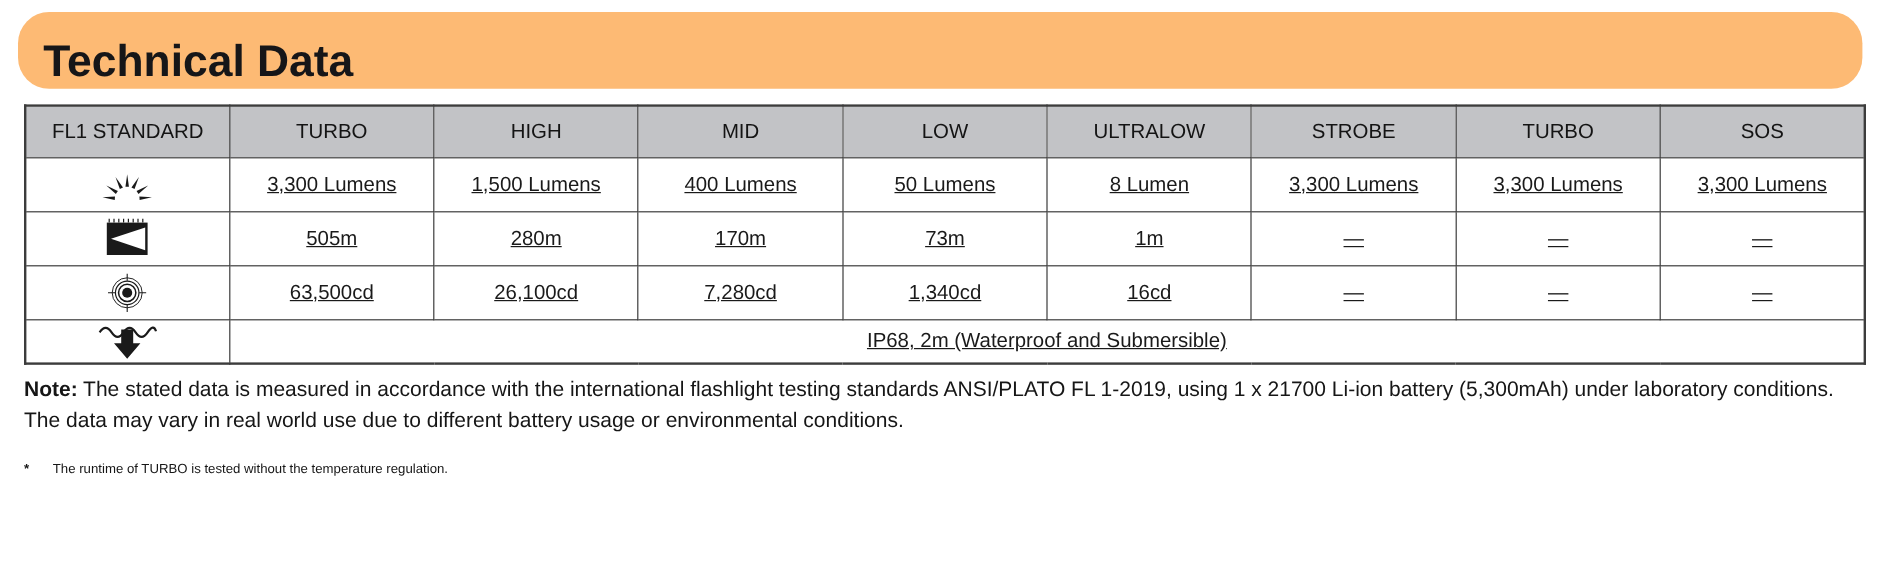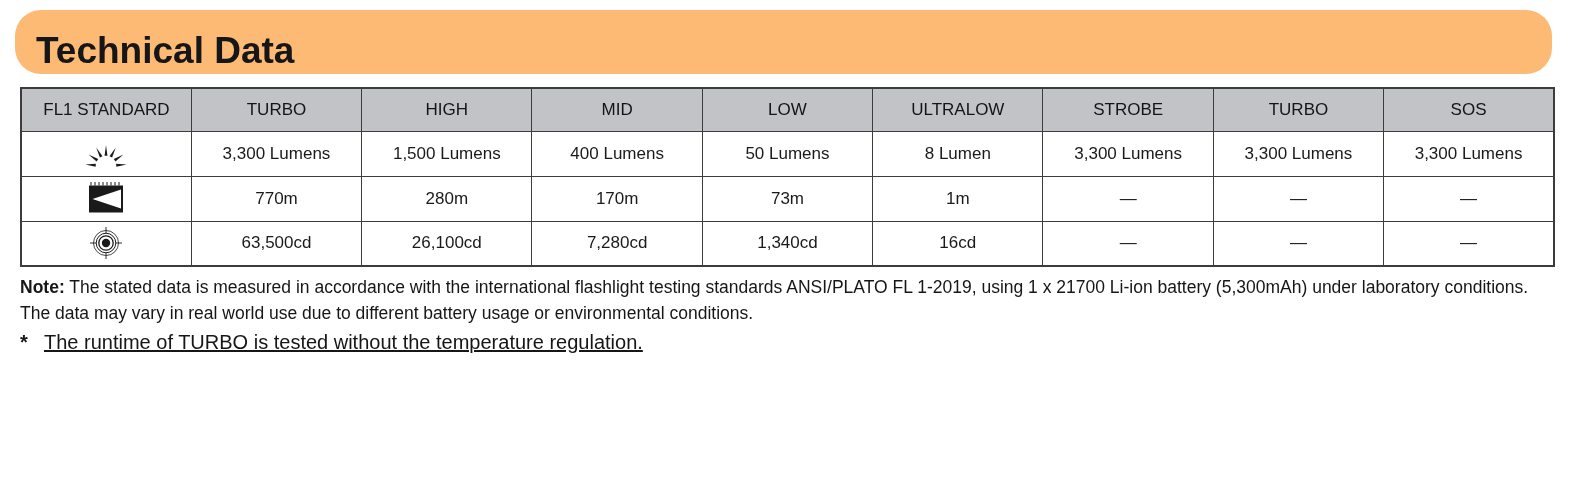--- a/index.html
+++ b/index.html
@@ -42,36 +42,35 @@
     font-size: 17px;
     white-space: nowrap;
     overflow: hidden;
   }
   th {
     background: #c2c3c6;
     height: 43px;
     font-weight: normal;
     color: #141414;
   }
-  td { height: 45px; background: #ffffff; }
+  td { height: 45px; background: #ffffff; text-decoration: underline; }
   tr.merged td { height: 37px; }
   td.icon-cell svg { display: block; margin: 0 auto; }
   .note-block {
-    margin: 7px 20px 4px 20px;
+    margin: 7px 20px 16px 20px;
     font-size: 17.5px;
     line-height: 26px;
     color: #161616;
   }
   .note-block b { font-weight: bold; }
   .footnote {
     margin: 2px 20px 10px 20px;
-    font-size: 20px;
+    font-size: 11px;
     line-height: 25px;
     color: #161616;
-    text-decoration: underline;
   }
   .footnote .marker { font-weight: bold; display: inline-block; width: 24px; }
 </style>
 </head>
 <body>
 
 <div class="banner">
   <h1>Technical Data</h1>
 </div>
 
@@ -122,21 +121,21 @@
                 <line x1="17" y1="0" x2="17" y2="3.5"></line>
       <line x1="21" y1="0" x2="21" y2="3.5"></line>
                 <line x1="25" y1="0" x2="25" y2="3.5"></line>
       <line x1="29" y1="0" x2="29" y2="3.5"></line>
                 <line x1="33" y1="0" x2="33" y2="3.5"></line>
     </g>
     <rect x="3" y="3.5" width="34" height="27" fill="#1a1a1a"></rect>
     <polygon points="35,7.5 6.5,17 35,26.5" fill="#ffffff"></polygon>
   </svg>
           </td>
-          <td>770m</td>
+          <td>505m</td>
           <td>280m</td>
           <td>170m</td>
           <td>73m</td>
           <td>1m</td>
           <td>—</td>
           <td>—</td>
           <td>—</td>
         </tr>
         <tr>
           <td class="icon-cell">
@@ -153,19 +152,28 @@
           </td>
           <td>63,500cd</td>
           <td>26,100cd</td>
           <td>7,280cd</td>
           <td>1,340cd</td>
           <td>16cd</td>
           <td>—</td>
           <td>—</td>
           <td>—</td>
         </tr>
+        <tr class="merged">
+          <td class="icon-cell">
+            <svg width="52" height="34" viewBox="0 0 52 34">
+    <path d="M3 10 Q8 2.5 13 10 T23 10 T33 10 T43 10 T50 9" fill="none" stroke="#1a1a1a" stroke-width="1.8"></path>
+    <polygon points="21,7.5 31,7.5 31,19 37,19 26,32 15,19 21,19" fill="#1a1a1a"></polygon>
+  </svg>
+          </td>
+          <td colspan="8">IP68, 2m (Waterproof and Submersible)</td>
+        </tr>
       </tbody>
   </table>
 </div>
 
 <p class="note-block"><b>Note:</b><span> The stated data is measured in accordance with the international flashlight testing standards ANSI/PLATO FL 1-2019, using 1 x 21700 Li-ion battery (5,300mAh) under laboratory conditions. The data may vary in real world use due to different battery usage or environmental conditions.</span></p>
 
 <p class="footnote"><span class="marker">*</span><span>The runtime of TURBO is tested without the temperature regulation.</span></p>
 
 </body></html>

